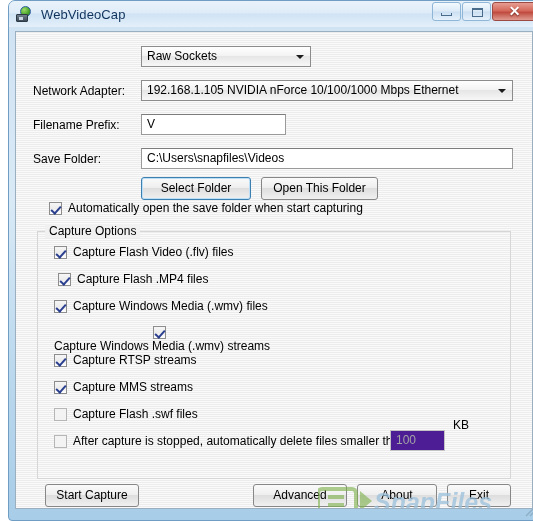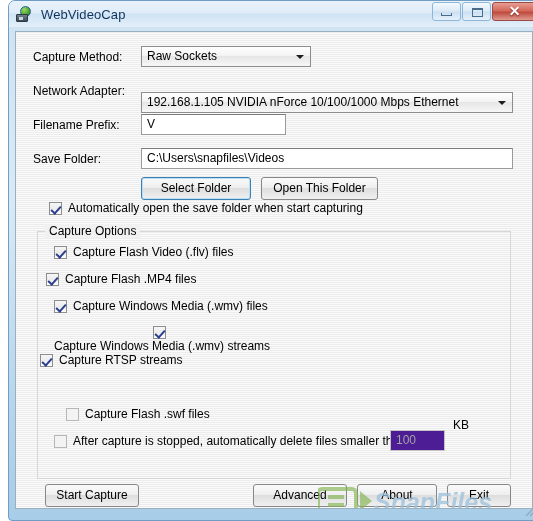--- a/index.html
+++ b/index.html
@@ -319,30 +319,29 @@
         <div class="glyph-max"></div>
       </div>
       <div class="winbtn close">
         <div class="glyph-close">✕</div>
       </div>
     </div>
   </div>
 
   <div id="client">
 
-    <div class="lbl" style="left:17px; top:18px;">Capture Method:</div>
     <div class="combo" style="left:125px; top:14px; width:170px;">
       <span>Raw Sockets</span>
       <span class="arrowbox">
           <span class="arrow"></span>
         </span>
     </div>
 
     <div class="lbl" style="left:17px; top:52px;">Network Adapter:</div>
-    <div class="combo" style="left:125px; top:60px; width:372px;">
+    <div class="combo" style="left:125px; top:48px; width:372px;">
       <span>192.168.1.105   NVIDIA nForce 10/100/1000 Mbps Ethernet</span>
       <span class="arrowbox">
           <span class="arrow"></span>
         </span>
     </div>
 
     <div class="lbl" style="left:17px; top:86px;">Filename Prefix:</div>
     <div class="textbox" style="left:125px; top:82px; width:145px;">
       <span>V</span>
     </div>
@@ -362,37 +361,41 @@
 
     <div class="group" style="left:21px; top:199px; width:474px; height:248px;">
       <div class="gtop"></div>
     </div>
     <div class="group-title" style="left:29px; top:192px;">Capture Options</div>
 
     <div class="cb" style="left:38px; top:213px;">
       <span class="box checked"></span>
       <span>Capture Flash Video (.flv) files</span>
     </div>
-    <div class="cb" style="left:30px; top:240px;">
+    <div class="cb" style="left:42px; top:240px;">
       <span class="box checked"></span>
       <span>Capture Flash .MP4 files</span>
     </div>
     <div class="cb" style="left:38px; top:267px;">
       <span class="box checked"></span>
       <span>Capture Windows Media (.wmv) files</span>
     </div>
     <div class="cb" style="left:38px; top:294px;flex-direction:column;">
       <span class="box checked"></span>
       <span>Capture Windows Media (.wmv) streams</span>
     </div>
-    <div class="cb" style="left:24px; top:321px;">
+    <div class="cb" style="left:38px; top:321px;">
       <span class="box checked"></span>
       <span>Capture RTSP streams</span>
     </div>
-    <div class="cb" style="left:50px; top:375px;">
+    <div class="cb" style="left:38px; top:348px;">
+      <span class="box checked"></span>
+      <span>Capture MMS streams</span>
+    </div>
+    <div class="cb" style="left:38px; top:375px;">
       <span class="box unchecked"></span>
       <span>Capture Flash .swf files</span>
     </div>
 
     <div class="cb" style="left:38px; top:402px;">
       <span class="box unchecked"></span>
       <span>After capture is stopped, automatically delete files smaller than:</span>
     </div>
     <div class="textbox disabled" style="left:374px; top:398px; width:55px;">
       <span>100</span>

